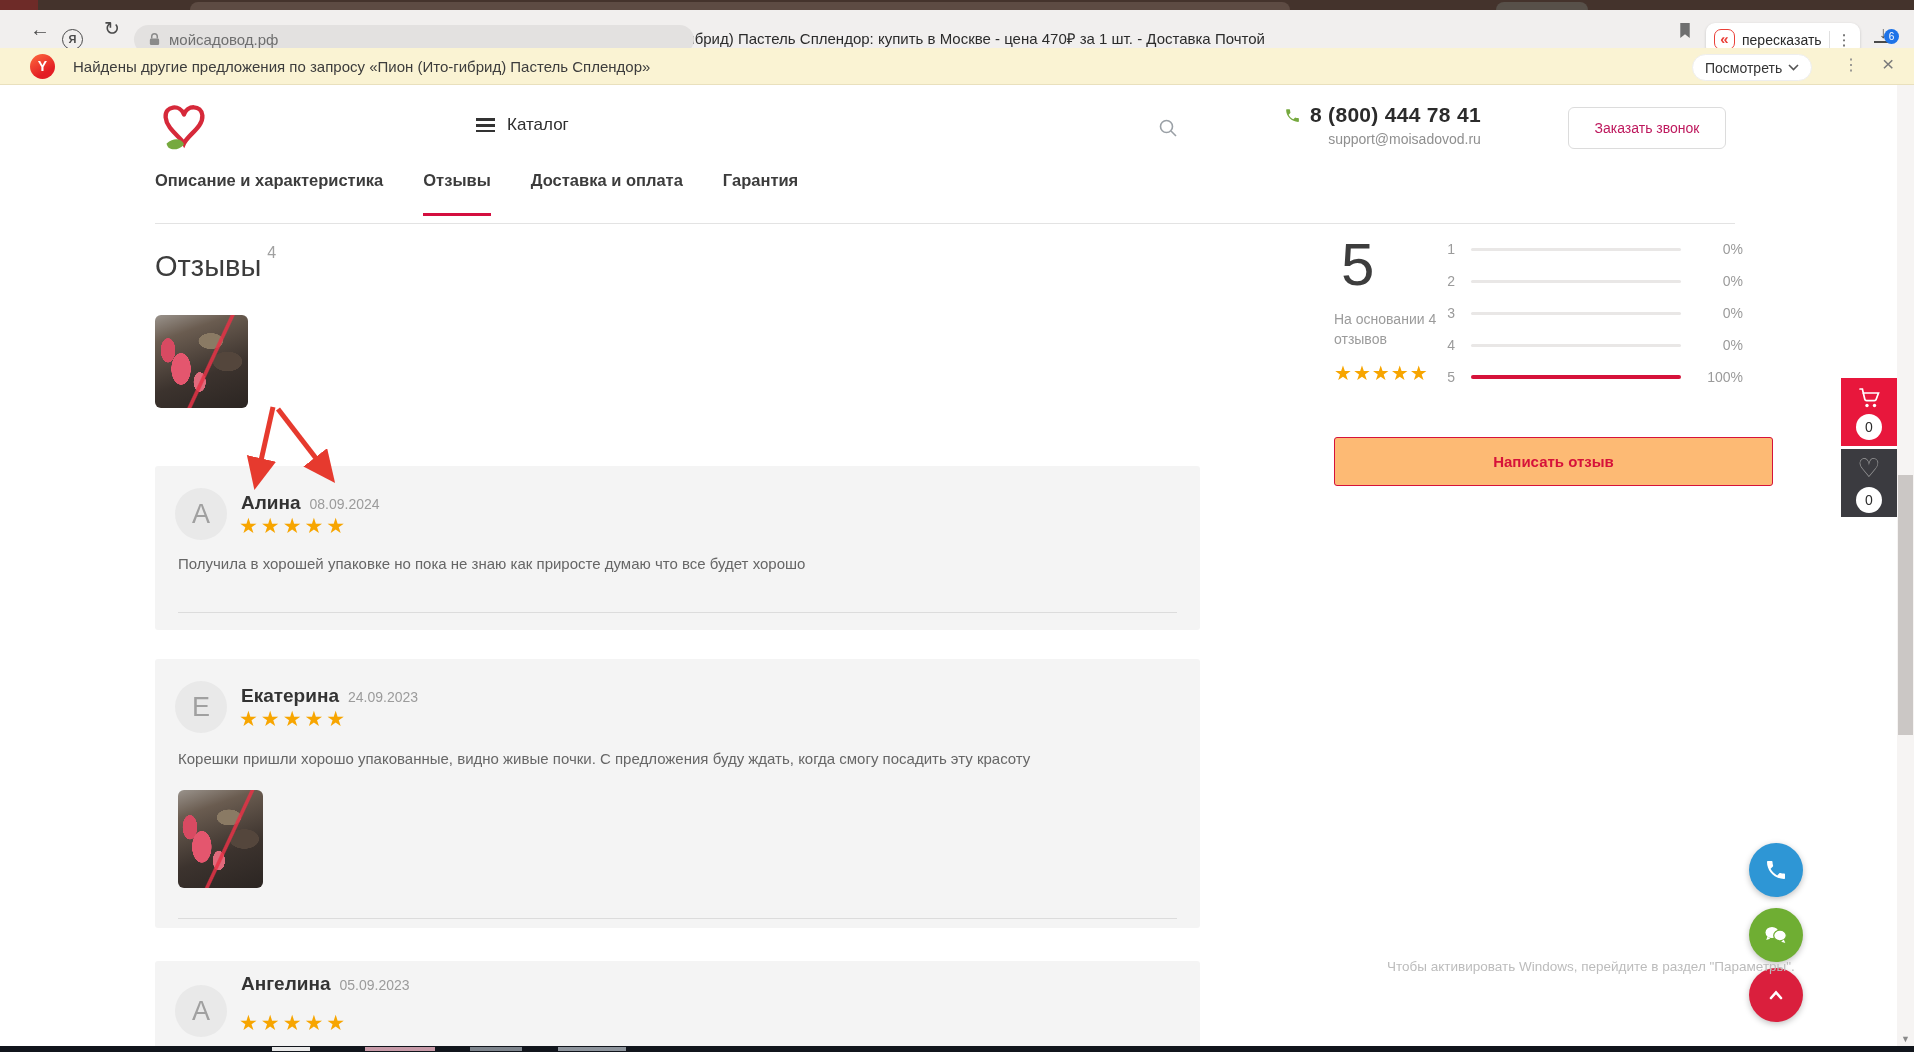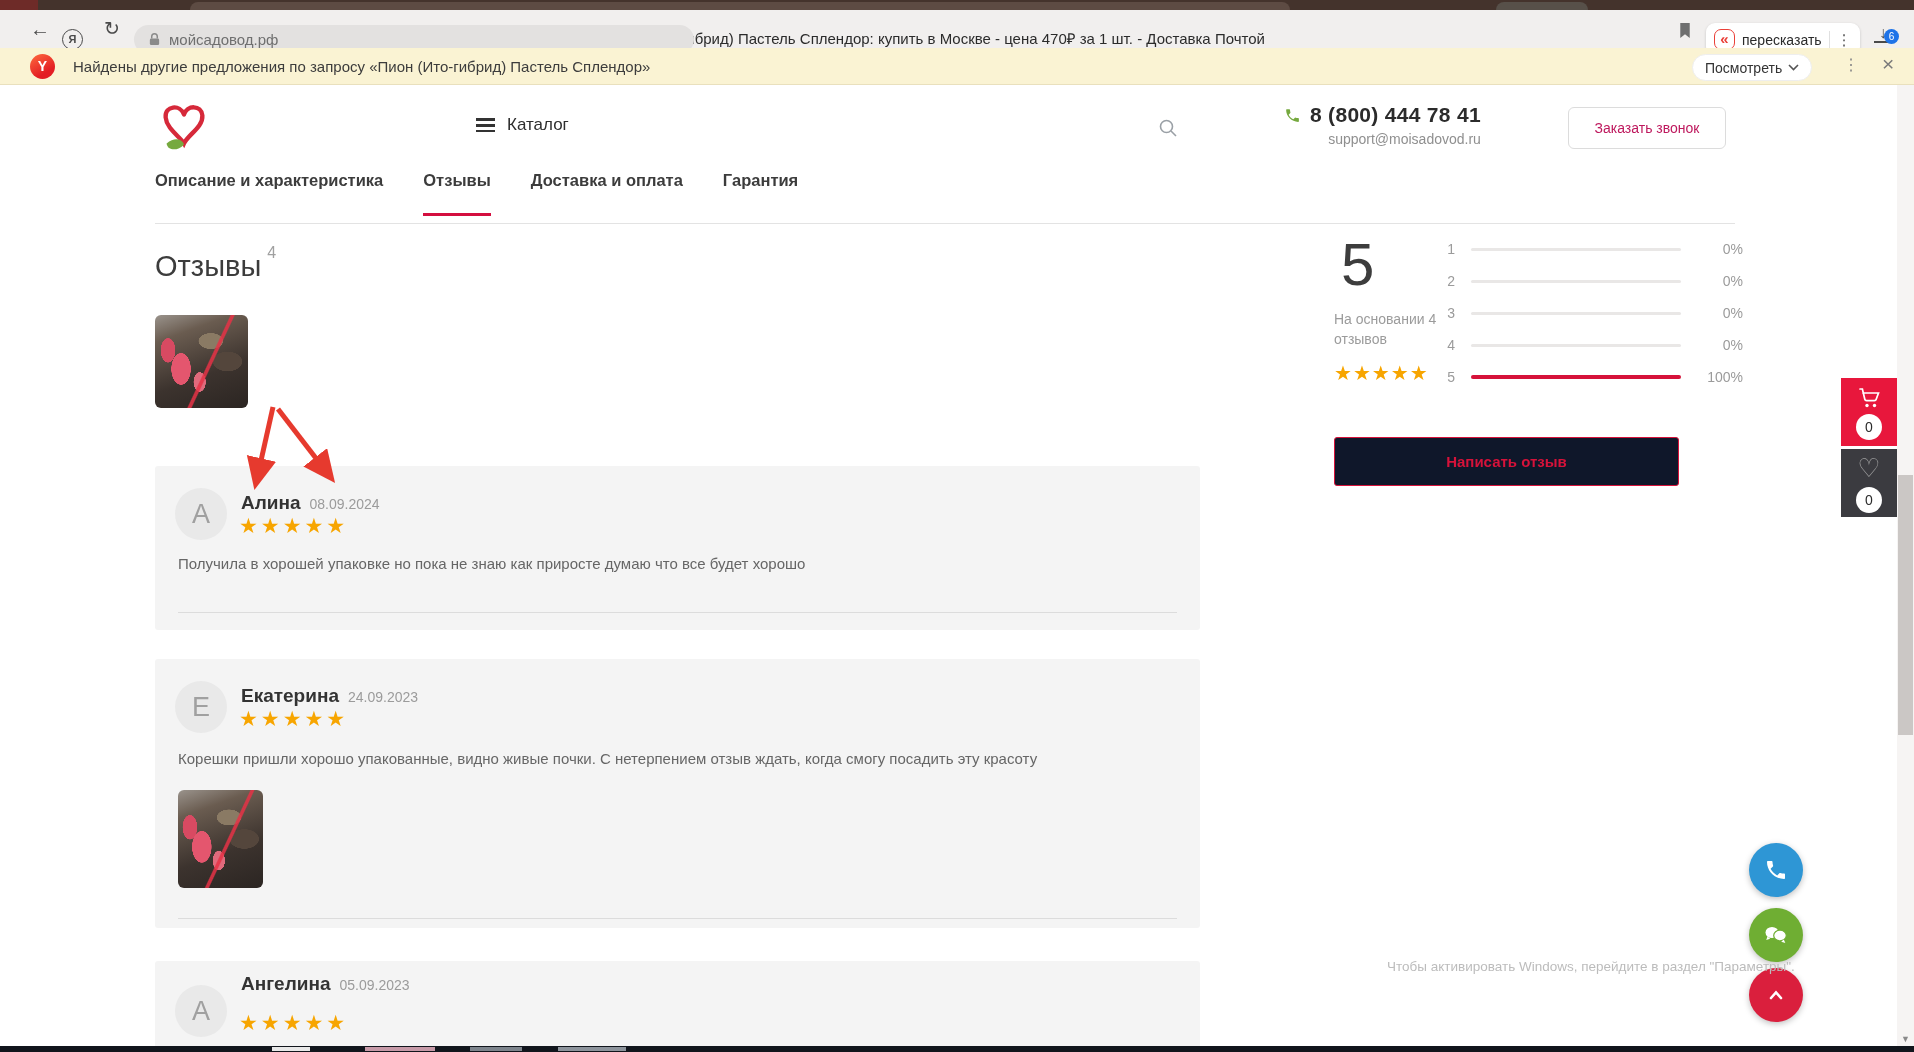--- a/index.html
+++ b/index.html
@@ -78,21 +78,21 @@
   .rtext { font-size:15px; color:#666; }
   .card-div { height:1px; background:#dcdcdc; }
 
   
   .big-score { font-size:60px; color:#3d3d3d; }
   .basis { font-size:14px; color:#9b9b9b; line-height:20px; }
   .dist-label { font-size:14px; color:#9b9b9b; width:12px; text-align:right; }
   .dist-track { position:relative; width:210px; height:3px; background:#e9e7e6; border-radius:2px; }
   .dist-fill { position:absolute; left:0; top:-0.5px; height:4px; background:#d6123a; border-radius:2px; }
   .dist-pct { font-size:14px; color:#9b9b9b; width:46px; text-align:right; }
-  .btn-write { left:1334px; top:437px; width:345px; height:49px; background:#0f172a; border:1px solid #d6123a;
+  .btn-write { left:1334px; top:437px; width:439px; height:49px; background:#fdba74; border:1px solid #d6123a;
                border-radius:3px; color:#d6123a; font-size:15px; font-weight:600; cursor:pointer; }
 
   
   .w-cart { left:1841px; top:378px; width:56px; height:68px; background:#e8173c; display:flex; flex-direction:column;
             align-items:center; padding-top:9px; cursor:pointer; }
   .w-fav { left:1841px; top:449px; width:56px; height:68px; background:#3b3b40; display:flex; flex-direction:column;
            align-items:center; padding-top:5px; cursor:pointer; }
   .w-badge { width:26px; height:26px; border-radius:50%; background:#fff; color:#2b2b2b; font-size:14px;
              text-align:center; line-height:26px; margin-top:5px; }
   .fab { width:54px; height:54px; border-radius:50%; display:flex; align-items:center; justify-content:center;
@@ -231,21 +231,21 @@
     <div class="abs rtext" style="left:23px;top:89px;right:23px;">Получила в хорошей упаковке но пока не знаю как приросте думаю что все будет хорошо</div>
     <div class="abs card-div" style="left:23px;right:23px;bottom:17px;"></div>
   </div>
 
   <div class="abs card" style="left:155px;top:659px;width:1045px;height:269px;">
     <div class="abs avatar" style="left:20px;top:22px;">Е</div>
     <div class="abs" style="left:86px;top:26px;">
       <span class="rname">Екатерина</span><span class="rdate">24.09.2023</span>
     </div>
     <div class="abs stars" style="left:84px;top:48px;">★★★★★</div>
-    <div class="abs rtext" style="left:23px;top:91px;right:23px;">Корешки пришли хорошо упакованные, видно живые почки. С нетерпением отзыв ждать, когда смогу посадить эту красоту</div>
+    <div class="abs rtext" style="left:23px;top:91px;right:23px;">Корешки пришли хорошо упакованные, видно живые почки. С предложения буду ждать, когда смогу посадить эту красоту</div>
     <div class="abs photo" style="left:23px;top:131px;width:85px;height:98px;"></div>
     <div class="abs card-div" style="left:23px;right:23px;bottom:9px;"></div>
   </div>
 
   <div class="abs card" style="left:155px;top:961px;width:1045px;height:140px;">
     <div class="abs avatar" style="left:20px;top:24px;">А</div>
     <div class="abs" style="left:86px;top:12px;">
       <span class="rname">Ангелина</span><span class="rdate">05.09.2023</span>
     </div>
     <div class="abs stars" style="left:84px;top:50px;">★★★★★</div>

